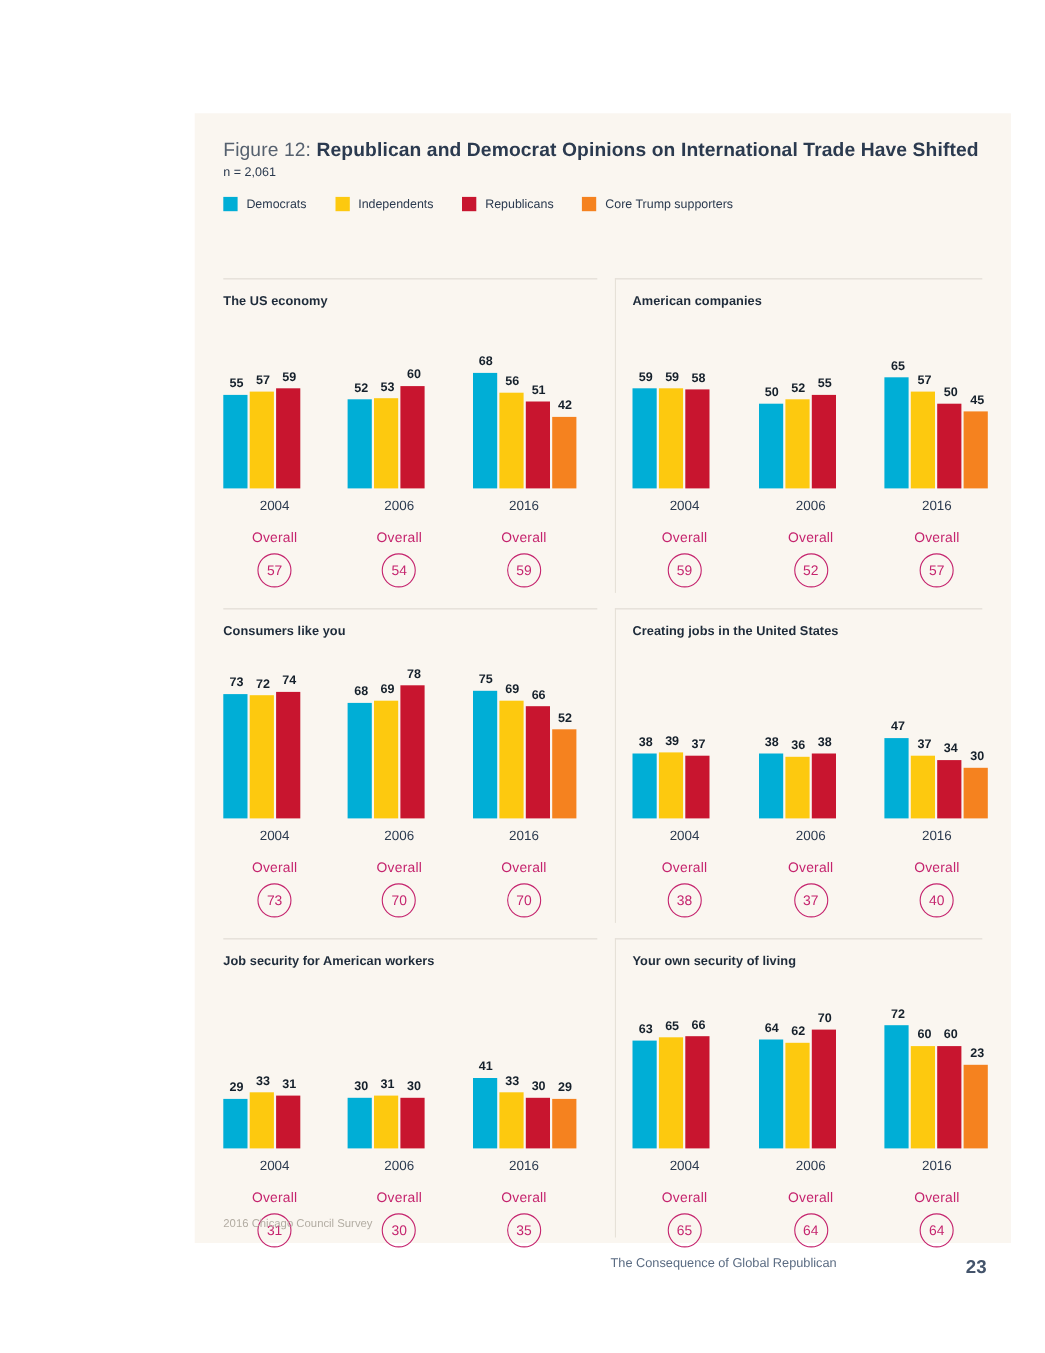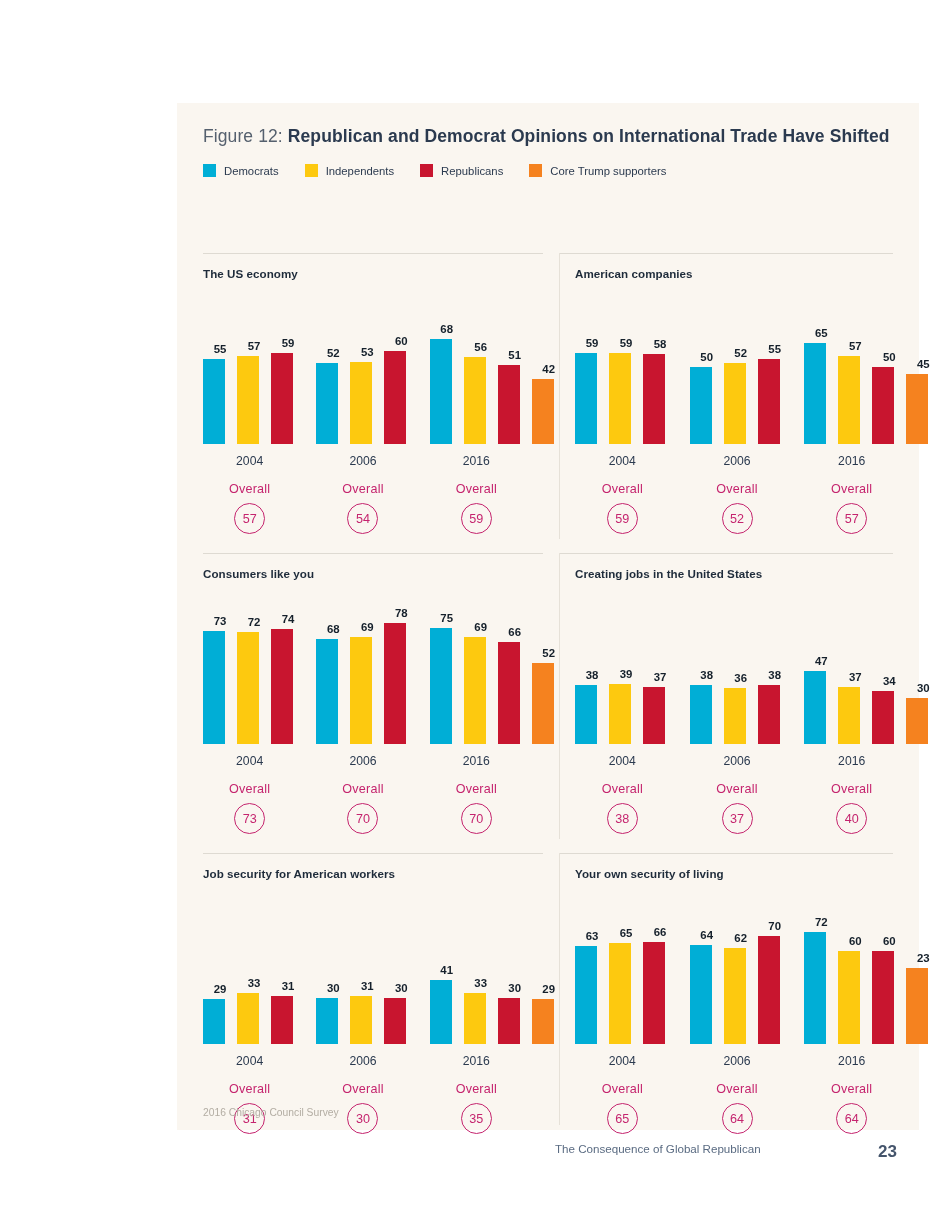--- a/index.html
+++ b/index.html
@@ -58,21 +58,21 @@
     margin-bottom:4px;
   }
 
   
   .plot{
     position:relative;height:160px;width:100%;
     display:flex;align-items:flex-end;
   }
   .group{position:relative;width:108px;margin-right:20px;height:160px;}
   .bars{position:absolute;bottom:0;left:0;display:flex;align-items:flex-end;}
-  .barwrap{position:relative;width:34px;margin-top:43px;}
+  .barwrap{position:relative;width:24px;margin-top:43px;}
   .bar{width:22px;display:block;}
   .vlabel{
     position:absolute;left:50%;transform:translateX(-50%);
     font-size:11.4px;font-weight:700;color:#15202b;white-space:nowrap;
   }
 
   .yearrow{display:flex;margin-top:7px;}
   .yearcell{width:108px;margin-right:20px;text-align:center;}
   .year{font-size:12.2px;color:#2b3a4f;}
 
@@ -105,20 +105,21 @@
 </style>
 </head>
 <body>
 
 <div class="page">
 
   <div class="card">
 
     <div class="fig-head">
       <div class="fig-title"><span class="fignum">Figure 12: </span><span class="figtxt">Republican and Democrat Opinions on International Trade Have Shifted</span></div>
+      <div class="nval">n = 2,061</div>
       <div class="legend" id="legend">
           <div class="lg">
             <span class="sw" style="background: rgb(0, 174, 214);"></span>
             <span class="lb">Democrats</span>
           </div>
           <div class="lg">
             <span class="sw" style="background: rgb(253, 201, 15);"></span>
             <span class="lb">Independents</span>
           </div>
           <div class="lg">

